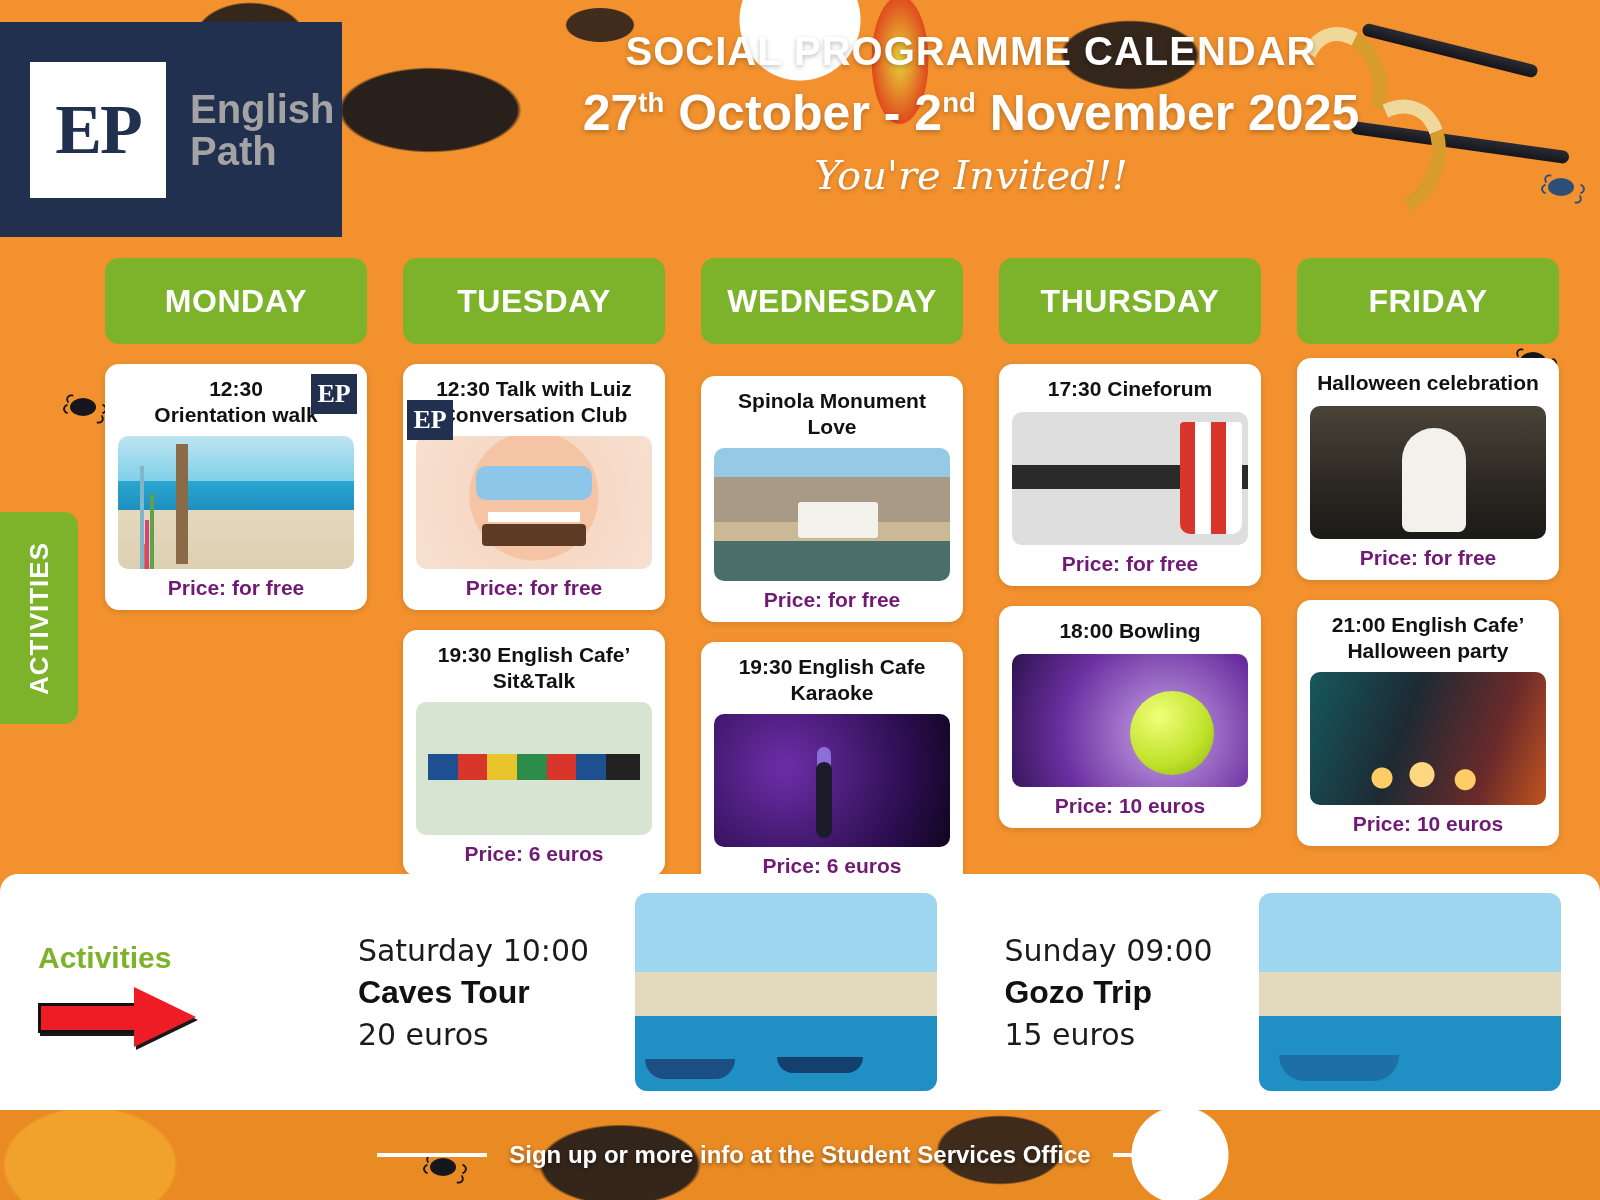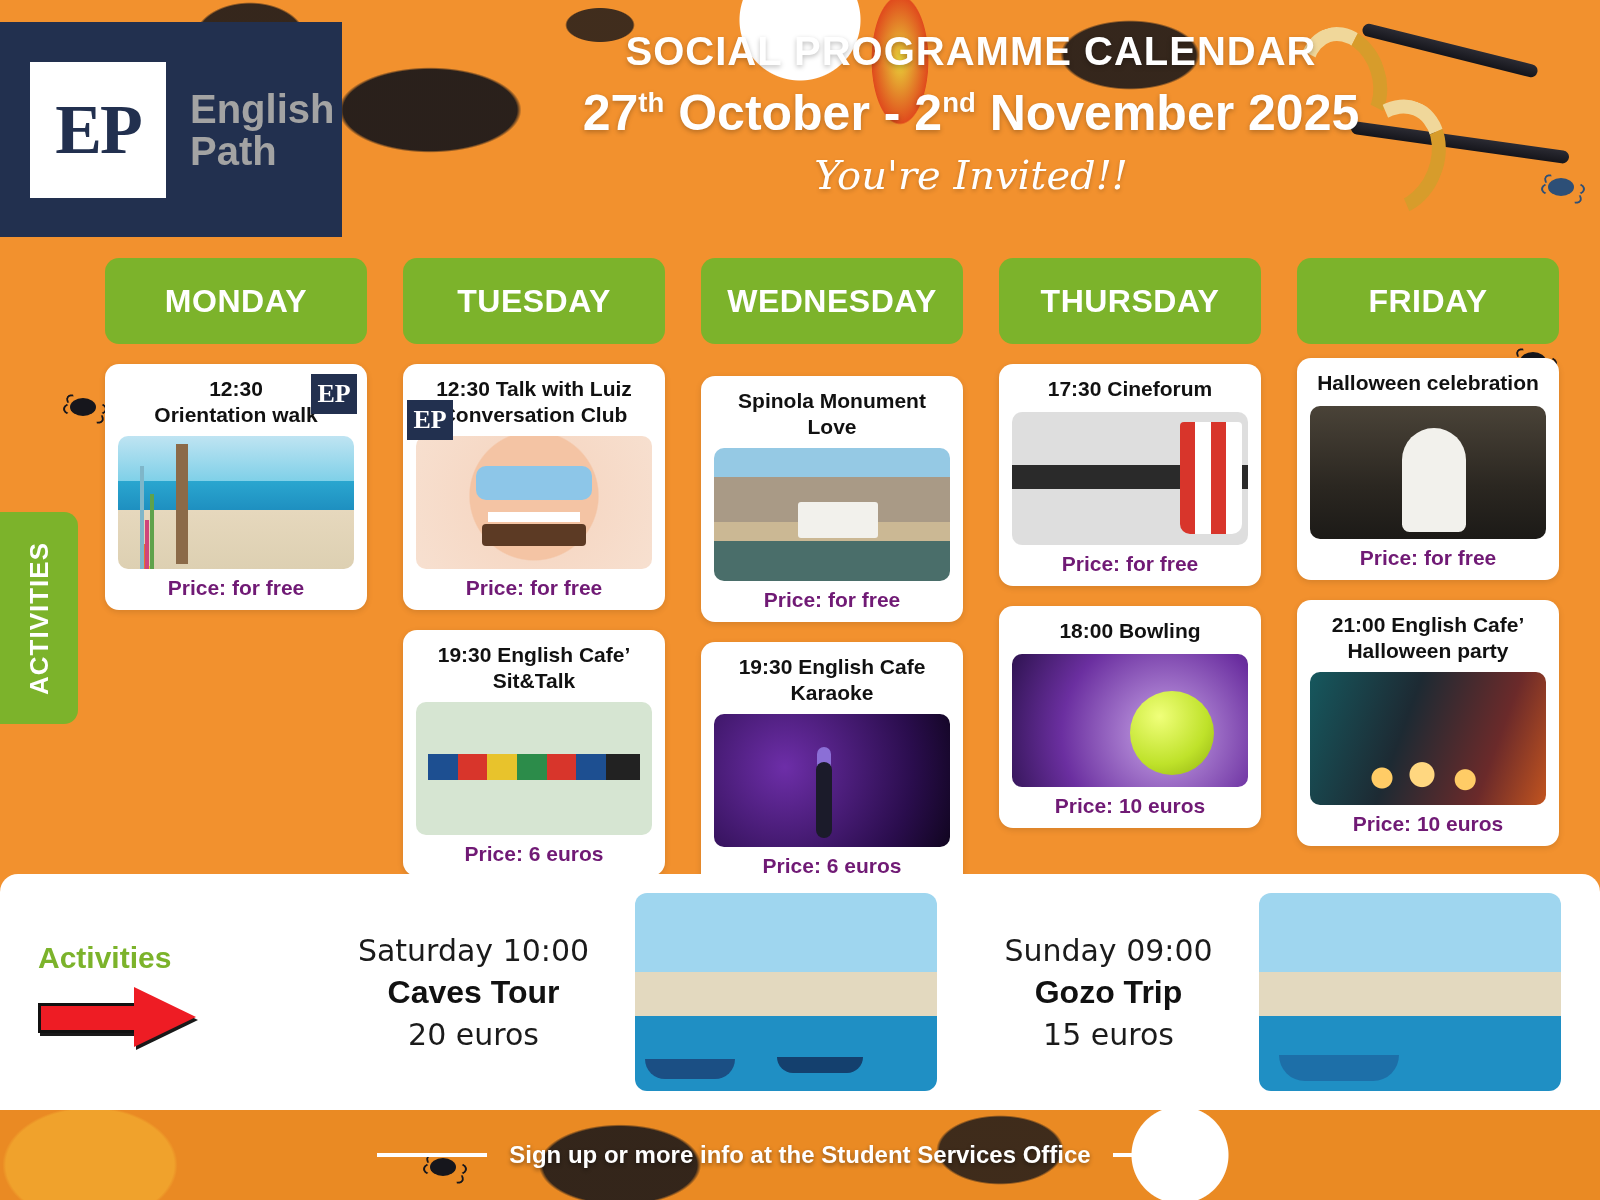--- a/index.html
+++ b/index.html
@@ -374,21 +374,21 @@
     border-bottom: 30px solid transparent;
     border-left: 62px solid #ee1c24;
   }
   .wk-trip {
     flex: 1;
     display: flex;
     align-items: center;
     justify-content: center;
     gap: 46px;
   }
-  .wk-text { text-align: center; }
+  .wk-text { }
   .wk-when { font-size: 30px; color: #1b1b1b; font-family: "DejaVu Sans", sans-serif; }
   .wk-name { font-size: 32px; font-weight: bold; color: #111111; margin: 6px 0; }
   .wk-price { font-size: 30px; color: #1b1b1b; font-family: "DejaVu Sans", sans-serif; }
   .wk-img {
     width: 302px; height: 198px;
     border-radius: 12px;
     position: relative;
     overflow: hidden;
   }
 

